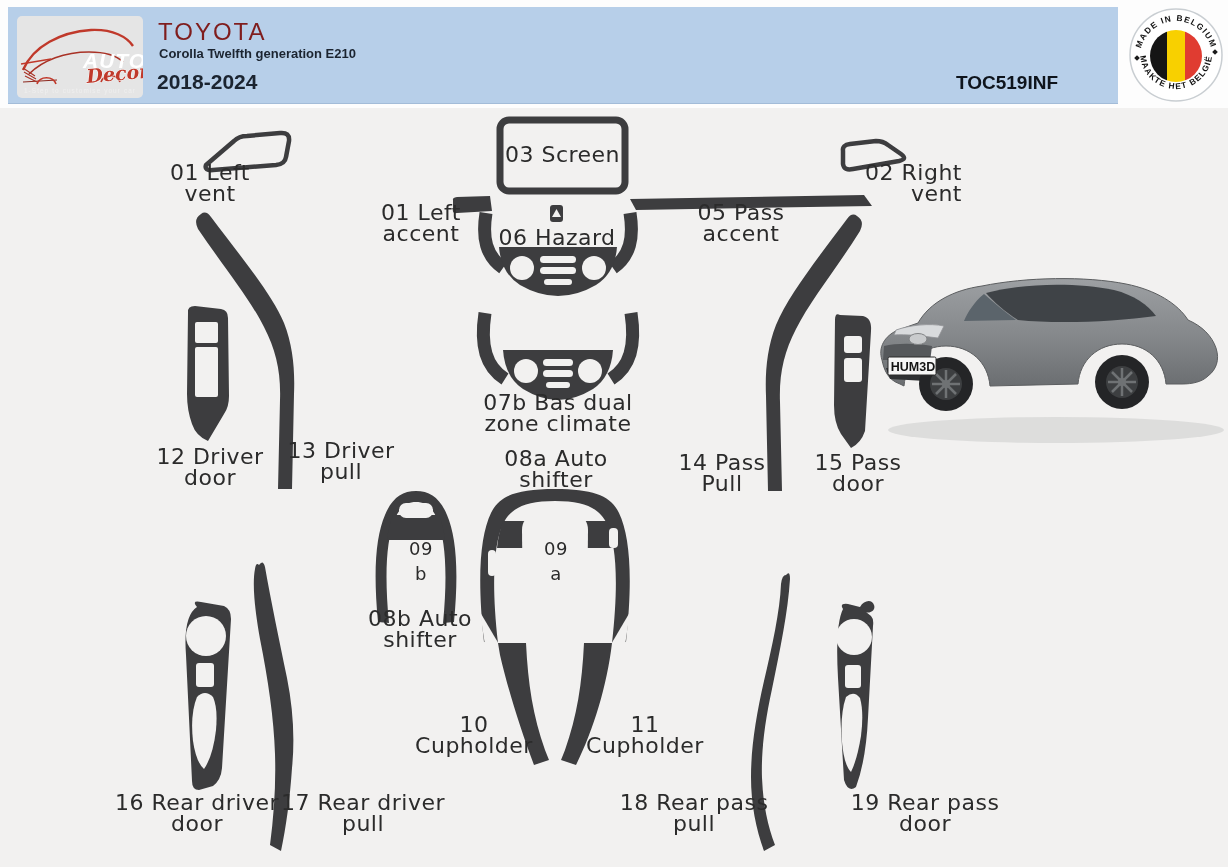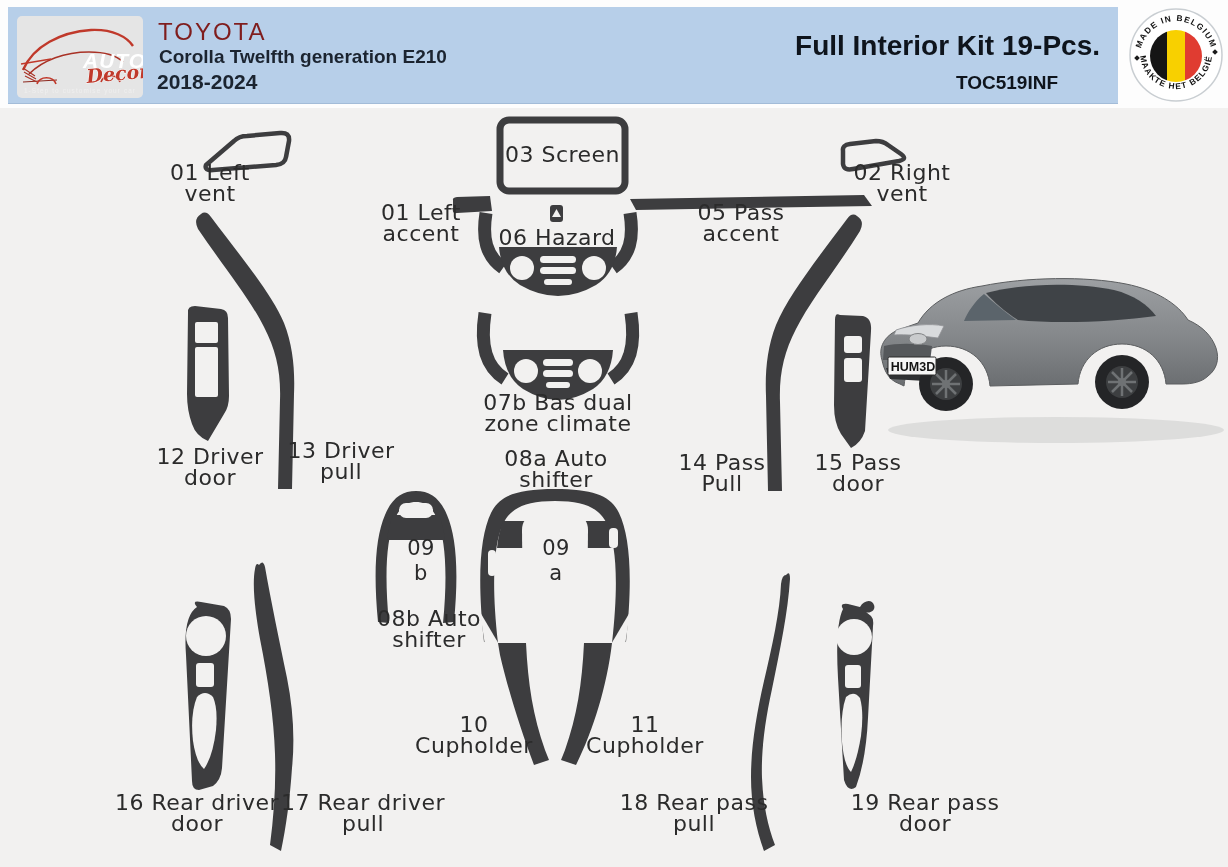--- a/index.html
+++ b/index.html
@@ -5,35 +5,35 @@
   html,body{margin:0;padding:0;background:#ffffff;}
   #page{position:relative;width:1228px;height:867px;overflow:hidden;
         font-family:"DejaVu Sans",sans-serif;background:#fdfdfd;}
   
   #headerBar{position:absolute;left:8px;top:7px;width:1110px;height:96px;
              background:#b7cfe9;border-bottom:1px solid #a3bcd8;}
   #logoBox{position:absolute;left:17px;top:16px;width:126px;height:82px;
            background:#e5e5e5;border-radius:5px;overflow:hidden;}
   .hText{position:absolute;color:#23282e;font-family:"Liberation Sans",sans-serif;}
   #makeTxt{left:158px;top:18px;font-size:24px;font-weight:400;letter-spacing:2px;color:#7f1d1d;}
-  #modelTxt{left:159px;top:46px;font-size:19px;font-weight:700;color:#1b2430;}
+  #modelTxt{left:159px;top:46px;font-size:13px;font-weight:700;color:#1b2430;}
   #yearsTxt{left:157px;top:70px;font-size:21px;font-weight:700;color:#1b2430;}
   #titleTxt{right:128px;top:30px;font-size:28px;font-weight:700;color:#0e141c;}
   #codeTxt{left:947px;top:72px;width:120px;text-align:center;font-size:19px;font-weight:700;color:#0e141c;}
   
   #canvas{position:absolute;left:0;top:108px;width:1228px;height:759px;background:#f2f1f0;}
   #pieceSvg{position:absolute;left:0;top:0;}
   .pc{fill:#3d3d3f;}
   .cut{fill:#f2f1f0;}
   .oc{fill:none;stroke:#3d3d3f;}
   
   .plabel{position:absolute;text-align:center;font-size:22px;line-height:21px;
           letter-spacing:.5px;color:#2b2b2b;}
   .plabel span{display:block;}
-  .plabel.in{line-height:25px;font-size:21px;}
+  .plabel.in{line-height:25px;font-size:18px;}
 </style>
 </head>
 <body>
 
 <div id="page">
 
   <div id="headerBar"></div>
 
   <div id="logoBox">
     <svg width="126" height="82" viewBox="0 0 126 82">
@@ -46,21 +46,20 @@
       <path d="M 6 52 L 18 60 M 7 56 L 19 63 M 8 60 L 20 66" stroke="#a93226" stroke-width="1.1"></path>
       <text x="66" y="52" font-family="Liberation Sans,sans-serif" font-size="21" font-weight="700" font-style="italic" letter-spacing="1" fill="#ffffff">AUTO</text>
       <text x="70" y="67" transform="rotate(-5 70 67)" font-family="DejaVu Serif,serif" font-size="19" font-weight="700" font-style="italic" fill="#c0392b" stroke="#ffffff" stroke-width="0.7" paint-order="stroke">Decor</text>
       <text x="63" y="77" text-anchor="middle" font-family="Liberation Sans,sans-serif" font-size="6.4" letter-spacing="1.1" fill="#efefef">1-Step to customise your car</text>
     </svg>
   </div>
 
   <div class="hText" id="makeTxt">TOYOTA</div>
   <div class="hText" id="modelTxt">Corolla Twelfth generation E210</div>
   <div class="hText" id="yearsTxt">2018-2024</div>
-  <div class="hText" id="titleTxt">Full Interior Kit 19-Pcs.</div>
   <div class="hText" id="codeTxt">TOC519INF</div>
 
   <svg style="position:absolute;left:1127px;top:6px;" width="98" height="98" viewBox="-49 -49 98 98">
     <defs>
       <path id="arcTop" d="M -36 2 A 36 36 0 0 1 36 2"></path>
       <path id="arcBot" d="M -36 -2 A 36 36 0 0 0 36 -2"></path>
       <clipPath id="flagClip">
           <circle cx="0" cy="1" r="26"></circle>
         </clipPath>
     </defs>
@@ -221,21 +220,21 @@
       <path stroke="#6f7274" stroke-width="2.5" d="M 246 118 L 246 146 M 232 132 L 260 132 M 236 122 L 256 142 M 236 142 L 256 122"></path>
       <rect x="12" y="107" width="48" height="18" rx="1.5" fill="#f6f6f6" stroke="#2a2a2a"></rect>
       <text x="37" y="121" text-anchor="middle" font-family="Liberation Sans,sans-serif" font-size="12.5" font-weight="700" fill="#141414">HUM3D</text>
     </g>
   </svg>
 
   <div class="plabel" style="left:150px;top:162px;width:120px;">
       <span>01 Left</span>
       <span>vent</span>
     </div>
-  <div class="plabel" style="left:842px;top:162px;width:120px;">
+  <div class="plabel" style="left:842px;top:162px;width:120px;text-align:right;">
       <span>02 Right</span>
       <span>vent</span>
     </div>
   <div class="plabel" style="left:500px;top:144px;width:125px;">
       <span>03 Screen</span>
     </div>
   <div class="plabel" style="left:360px;top:202px;width:122px;">
       <span>01 Left</span>
       <span>accent</span>
     </div>
@@ -251,21 +250,21 @@
       <span>zone climate</span>
     </div>
   <div class="plabel" style="left:495px;top:448px;width:122px;">
       <span>08a Auto</span>
       <span>shifter</span>
     </div>
   <div class="plabel in" style="left:526px;top:536px;width:60px;">
       <span>09</span>
       <span>a</span>
     </div>
-  <div class="plabel" style="left:368px;top:608px;width:122px;">
+  <div class="plabel" style="left:359px;top:608px;width:122px;">
       <span>08b Auto</span>
       <span>shifter</span>
     </div>
   <div class="plabel in" style="left:391px;top:536px;width:60px;">
       <span>09</span>
       <span>b</span>
     </div>
   <div class="plabel" style="left:413px;top:714px;width:122px;">
       <span>10</span>
       <span>Cupholder</span>

